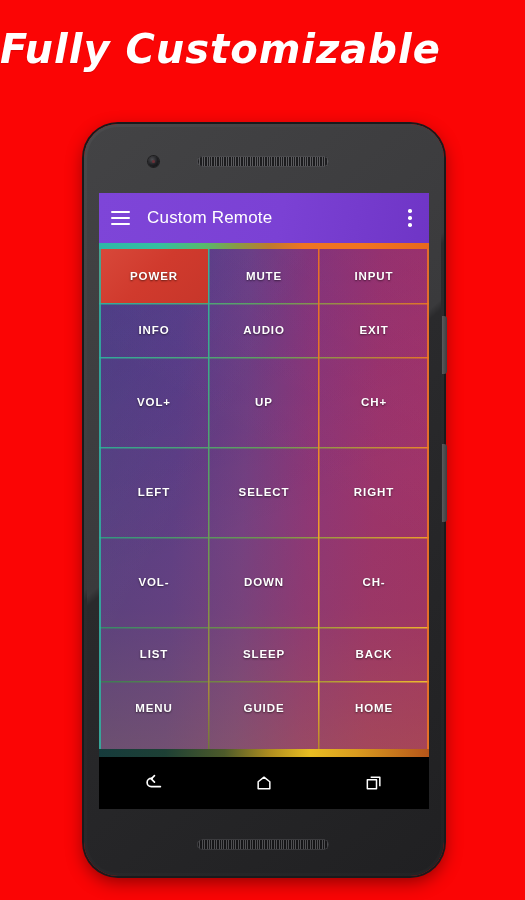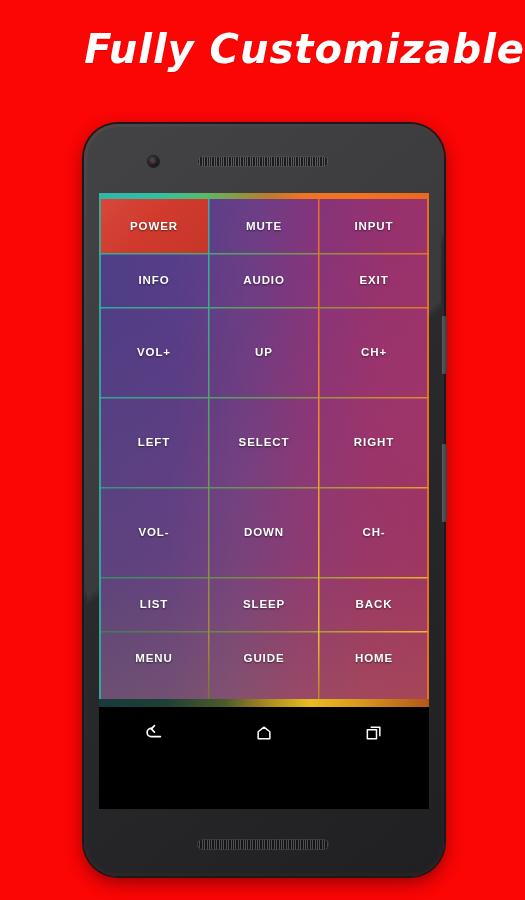--- a/index.html
+++ b/index.html
@@ -15,21 +15,21 @@
     overflow: hidden;
     position: relative;
   }
 
   
   .headline {
     position: absolute;
     top: 26px;
     left: 0;
     width: 525px;
-    text-align: right;
+    text-align: left;
     color: #ffffff;
     font-family: "DejaVu Sans", sans-serif;
     font-size: 40px;
     font-style: italic;
     font-weight: 700;
     letter-spacing: 1px;
     white-space: nowrap;
     text-shadow: 0 1px 1px rgba(0,0,0,0.12);
   }
 
@@ -286,20 +286,33 @@
 
   <div class="camera"></div>
   <div class="speaker-top"></div>
   <div class="speaker-bottom"></div>
 
   <div class="side-btn power"></div>
   <div class="side-btn volume"></div>
 
   <div class="screen">
 
+    <div class="appbar">
+      <div class="hamburger">
+        <span></span>
+          <span></span>
+          <span></span>
+      </div>
+      <div class="appbar-title">Custom Remote</div>
+      <div class="overflow">
+        <i></i>
+          <i></i>
+          <i></i>
+      </div>
+    </div>
 
     <div class="rainbow-strip"></div>
 
     <div class="grid">
       <div class="cell power">
         <span class="cell-label">POWER</span>
       </div>
       <div class="cell">
         <span class="cell-label">MUTE</span>
       </div>

